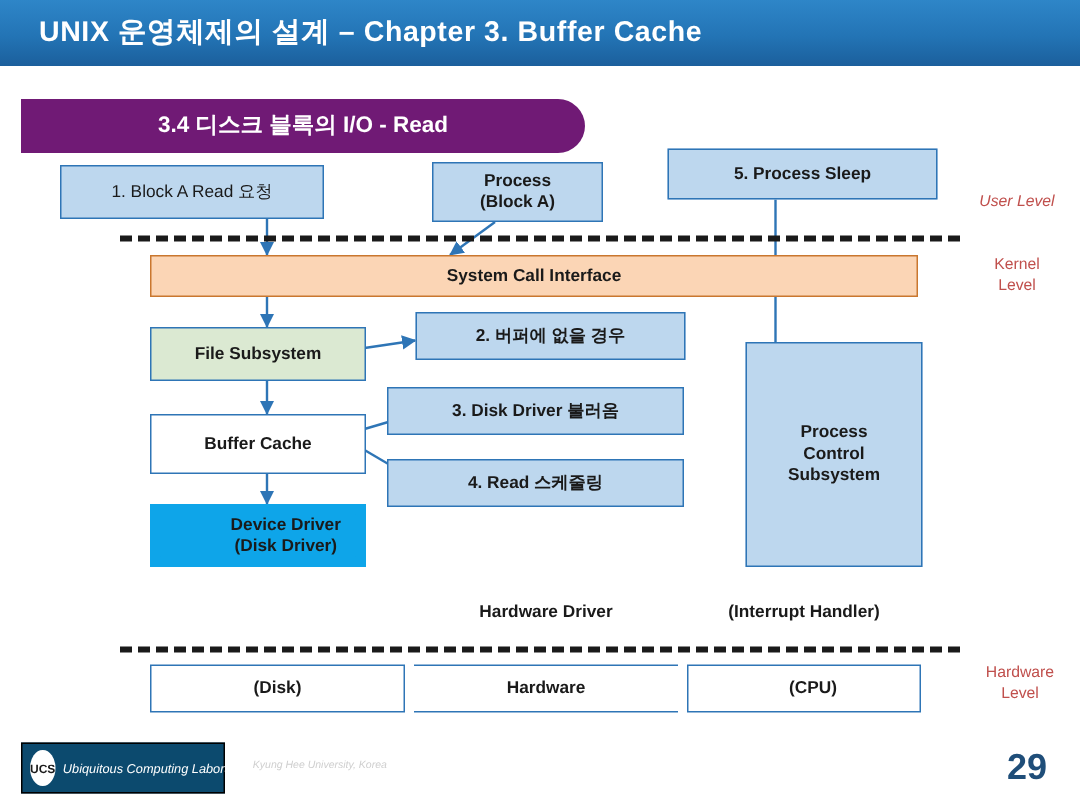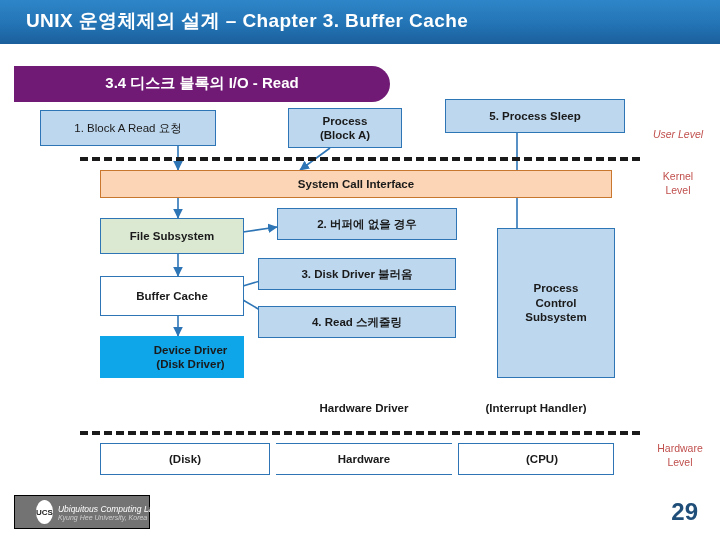--- a/index.html
+++ b/index.html
@@ -127,43 +127,43 @@
     pointer-events: none;
   }
 
   
   .footer-logo {
     position: absolute;
     left: 14px;
     top: 495px;
     width: 136px;
     height: 34px;
-    background: #737373;
+    background: #0c4a6e;
     border: 1px solid #000;
     display: flex;
     align-items: center;
     gap: 5px;
-    padding-left: 21px;
+    padding-left: 5px;
     box-sizing: border-box;
   }
   .footer-logo .logo-mark {
     width: 24px;
     height: 24px;
     border-radius: 50%;
     background: #ffffff;
     color: #1a1a1a;
     font-size: 8px;
     font-weight: bold;
     display: flex;
     align-items: center;
     justify-content: center;
   }
   .footer-logo .logo-lines {
     display: flex;
-    flex-direction: column;
+    flex-direction: row;
     justify-content: space-between;
   }
   .footer-logo .logo-line1 {
     color: #ffffff;
     font-size: 8.5px;
     font-style: italic;
     white-space: nowrap;
   }
   .footer-logo .logo-line2 {
     color: #cfcfcf;

